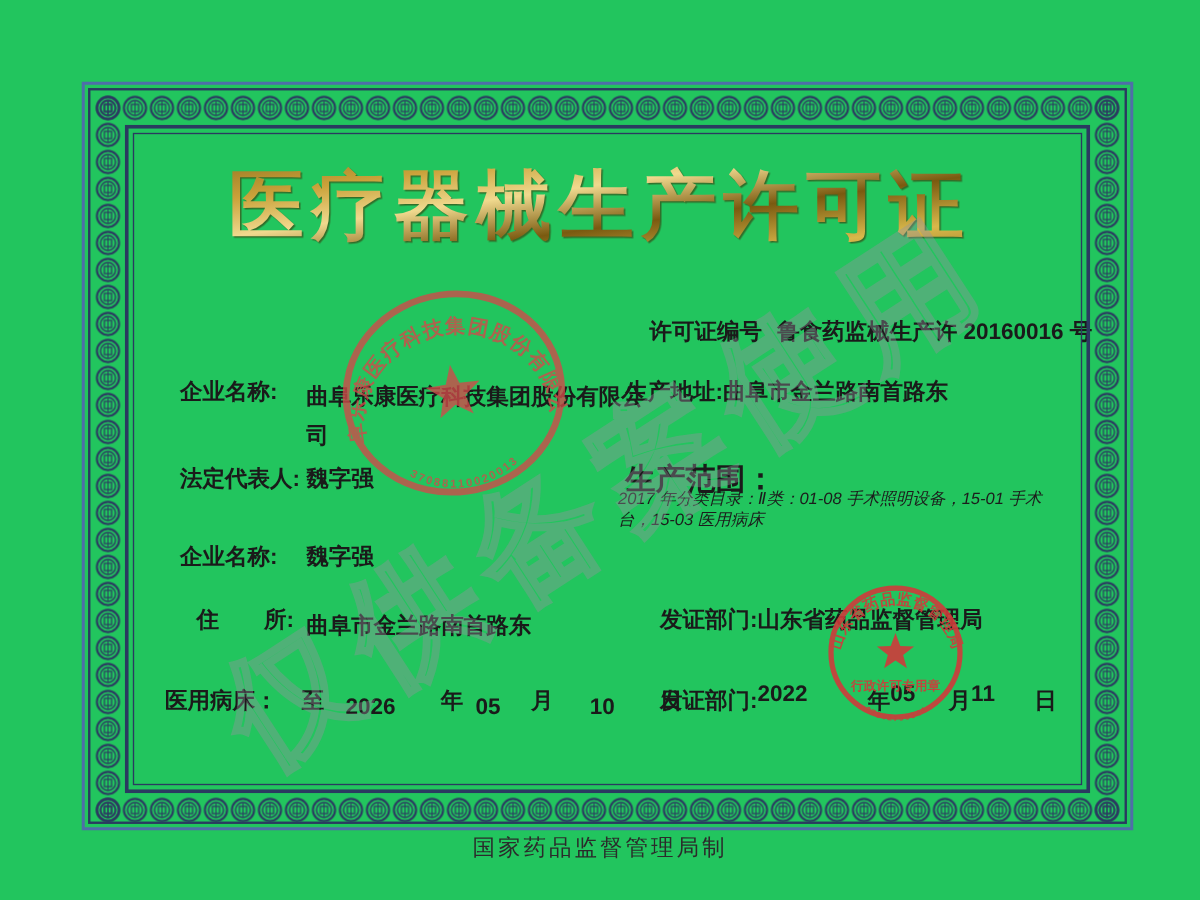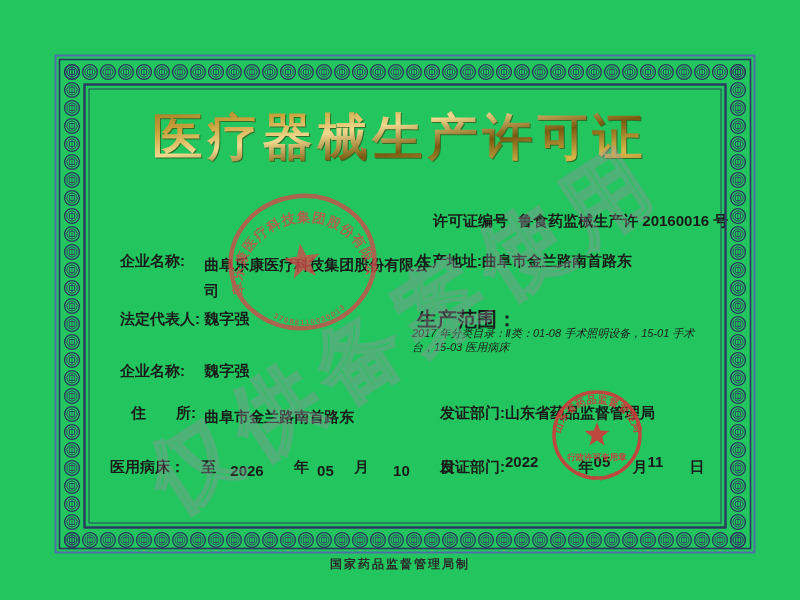--- a/index.html
+++ b/index.html
@@ -17,21 +17,21 @@
   
   .line{color:#1a1a1a;font-size:15px;font-weight:600;white-space:nowrap;}
   .lbl{display:inline-block;}
   .lbl-wide{width:80px;margin-left:10px;}
   .val{font-weight:600;}
   .company-val{display:inline-block;width:228px;white-space:normal;vertical-align:top;line-height:26px;}
   .scope-small{font-size:11px;font-weight:500;line-height:14px;white-space:normal;color:#1c1c1c;}
   .num{font-weight:600;}
   .raised{position:relative;top:-5px;}
   .lowered{position:relative;top:4px;}
-  .footer-text{left:0;top:556px;width:100%;text-align:center;font-size:12px;font-weight:700;letter-spacing:2px;color:#2b2b2b;}
+  .footer-text{left:0;top:556px;width:100%;text-align:center;font-size:15px;font-weight:400;letter-spacing:2px;color:#2b2b2b;}
   
   .watermark{
     left:100px;top:270px;width:610px;text-align:center;
     font-size:86px;font-weight:700;letter-spacing:12px;
     color:transparent;-webkit-text-stroke:2.5px rgba(148,148,158,0.40);
     transform:rotate(-33deg);transform-origin:center;
     pointer-events:none;z-index:5;
   }
   
   .seal{z-index:6;pointer-events:none;}

